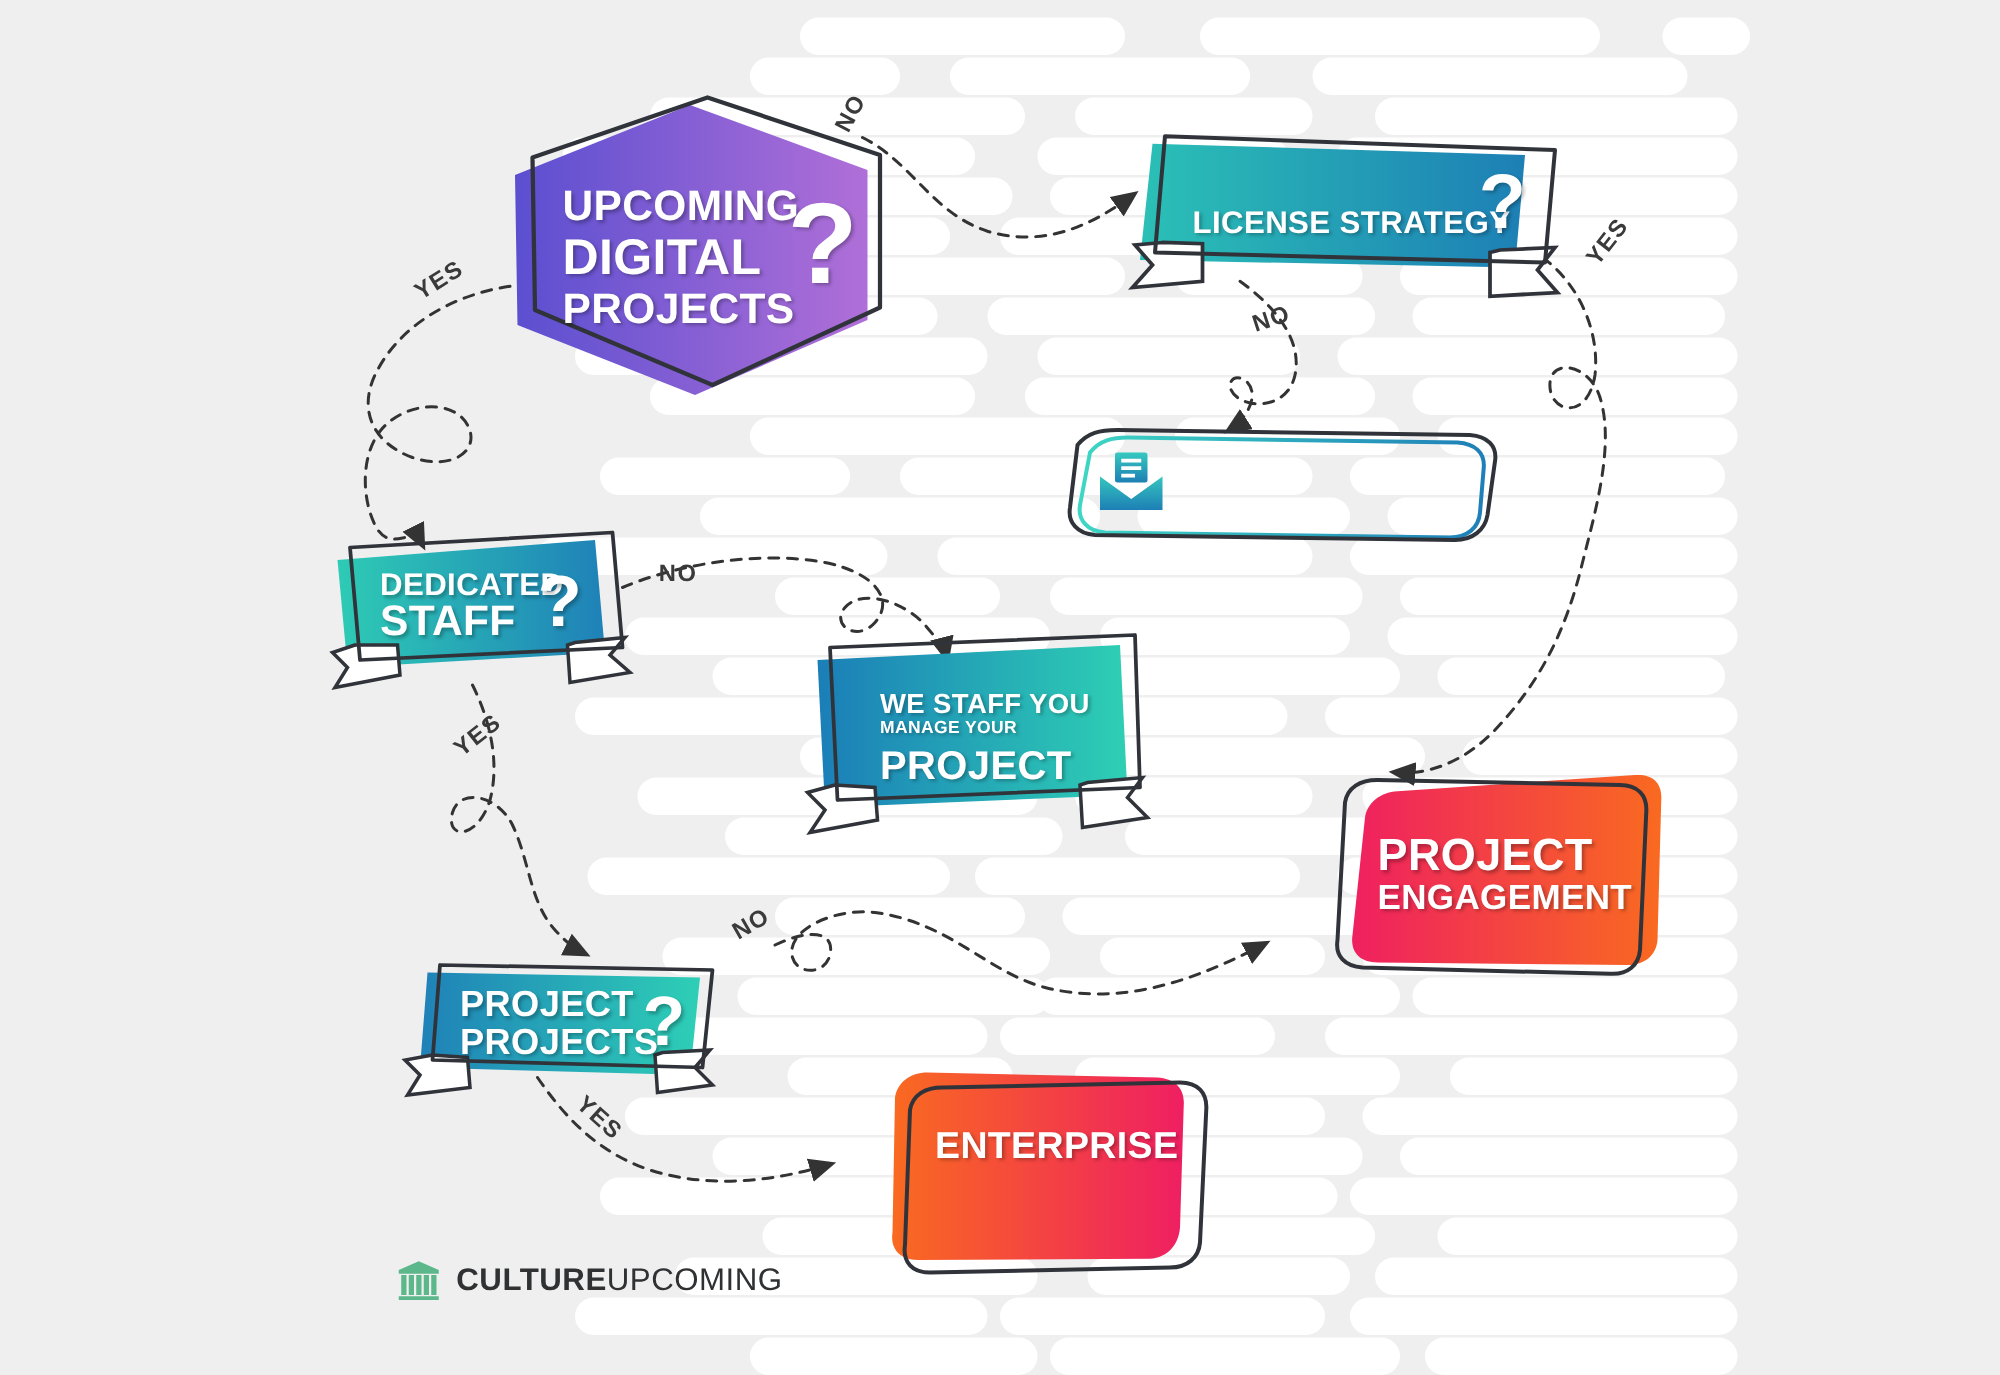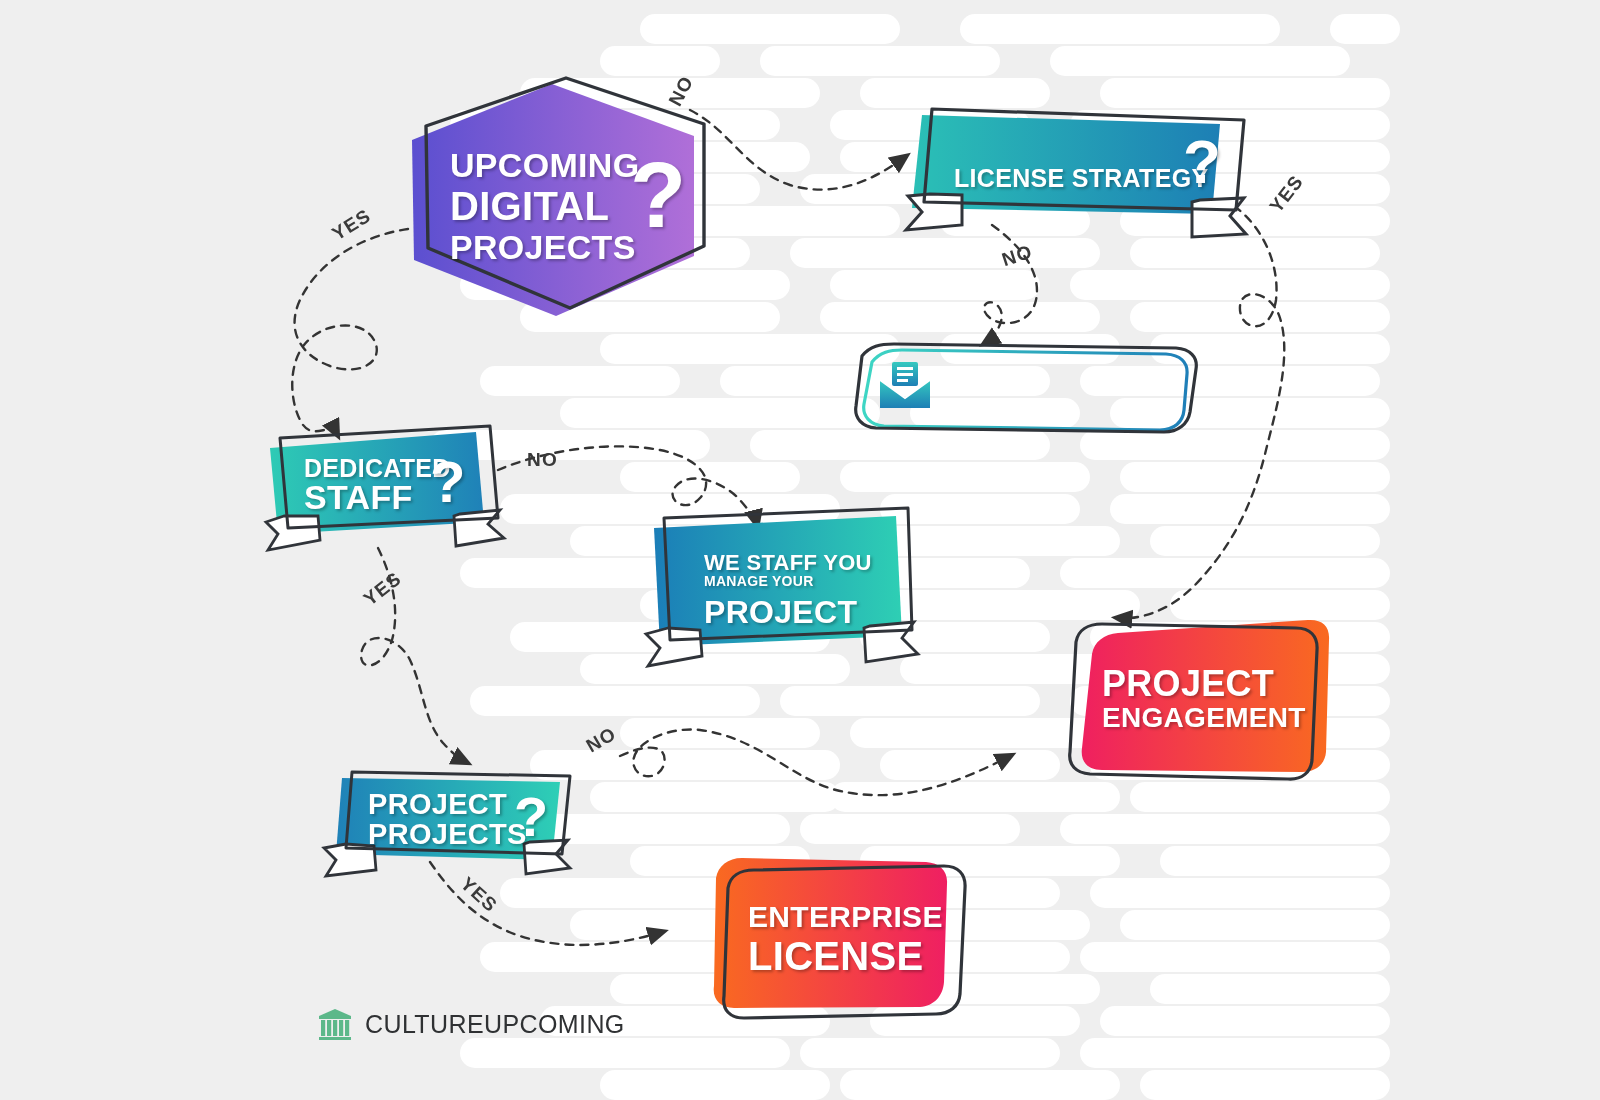--- a/index.html
+++ b/index.html
@@ -37,21 +37,21 @@
   
   #newsletter-text{
     position:absolute;z-index:4;left:1080px;top:365px;
     color:#555759;font-size:17.5px;font-weight:bold;
     letter-spacing:.4px;line-height:1.25;
   }
 
   
   #logo{position:absolute;z-index:6;left:318px;top:1008px;display:flex;align-items:center;gap:13px;}
   #logo .logo-word{font-size:25px;letter-spacing:.4px;color:#2f3133;}
-  #logo .logo-word b{font-weight:normal;}
+  #logo .logo-word b{font-weight:bold;}
   #logo .logo-word span{font-weight:normal;}
 </style>
 </head>
 <body>
 
 <div id="stage">
 
   <div id="bg-pattern">
       <div class="bar" style="left:640px;top:14px;width:260px;"></div>
       <div class="bar" style="left:960px;top:14px;width:320px;"></div>
@@ -337,21 +337,20 @@
           <stop offset="0%" stop-color="#f96a20"></stop>
           <stop offset="100%" stop-color="#ef1f62"></stop>
         </linearGradient>
       </defs>
       <path d="M22,32 C24,20 34,12 48,12 L232,16 C246,17 254,25 253,38 L250,136
                C249,150 240,160 226,161 L40,162 C26,162 18,153 20,140 Z" fill="url(#gLicense)"></path>
       <path d="M34,42 C36,30 46,24 60,24 L250,20 C264,20 272,28 271,42 L266,148
                C265,160 256,168 242,168 L50,172 C36,172 28,164 30,150 Z" fill="none" stroke="#30343a" stroke-width="3.2" stroke-linejoin="round"></path>
     </svg>
     <div class="label" style="left:54px;top:56px;font-size:30px;">ENTERPRISE</div>
-    <div class="label" style="left:54px;top:90px;font-size:40px;">LICENSE</div>
   </div>
 
   <div id="edge-labels">
       <div class="edge-label" style="left: 666px; top: 80px; transform: rotate(-62deg);">NO</div>
       <div class="edge-label" style="left: 331px; top: 214px; transform: rotate(-32deg);">YES</div>
       <div class="edge-label" style="left: 1002px; top: 245px; transform: rotate(-18deg);">NO</div>
       <div class="edge-label" style="left: 1266px; top: 183px; transform: rotate(-52deg);">YES</div>
       <div class="edge-label" style="left: 527px; top: 449px; transform: rotate(0deg);">NO</div>
       <div class="edge-label" style="left: 362px; top: 578px; transform: rotate(-38deg);">YES</div>
       <div class="edge-label" style="left: 586px; top: 729px; transform: rotate(-30deg);">NO</div>

